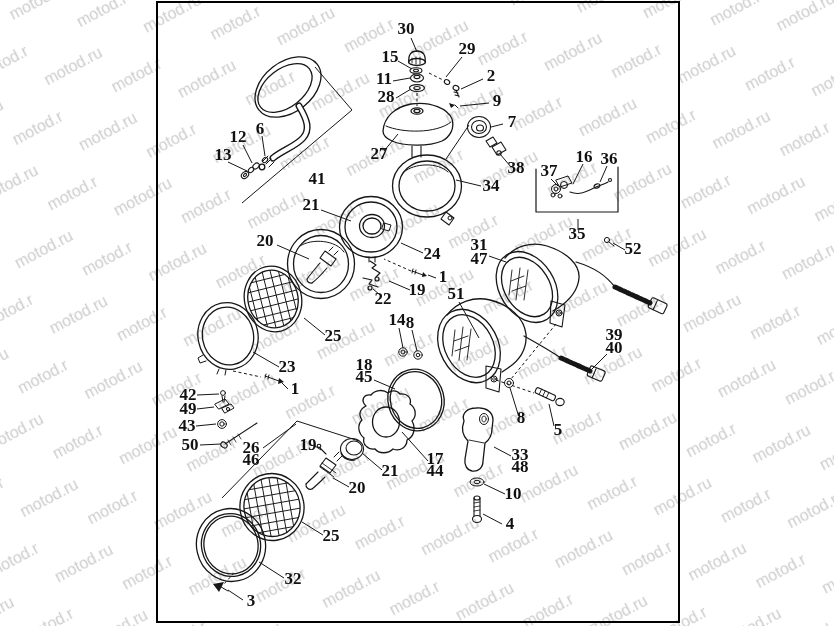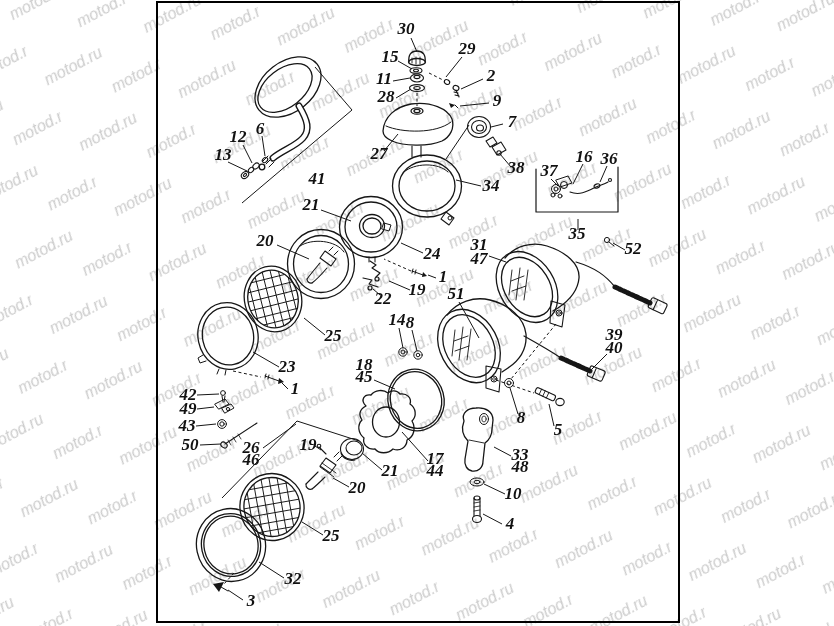--- a/index.html
+++ b/index.html
@@ -1,16 +1,16 @@
 <!DOCTYPE html>
 <html><head>
 <meta charset="utf-8">
 <style>
   html,body{margin:0;padding:0;background:#ffffff;}
-  .stage{position:relative;width:834px;height:626px;overflow:hidden;background:#c2410c;font-style:italic;}
+  .stage{position:relative;width:834px;height:626px;overflow:hidden;background:#c2410c;}
   svg{position:absolute;left:0;top:0;}
   .callout{font-family:"Liberation Serif",serif;font-size:17px;font-weight:bold;fill:#111111;}
   .wm-text{font-family:"Liberation Sans",sans-serif;font-size:16px;}
 </style>
 </head>
 <body>
 
 <div class="stage">
 <svg width="834" height="626" viewBox="0 0 834 626">
   <defs>

